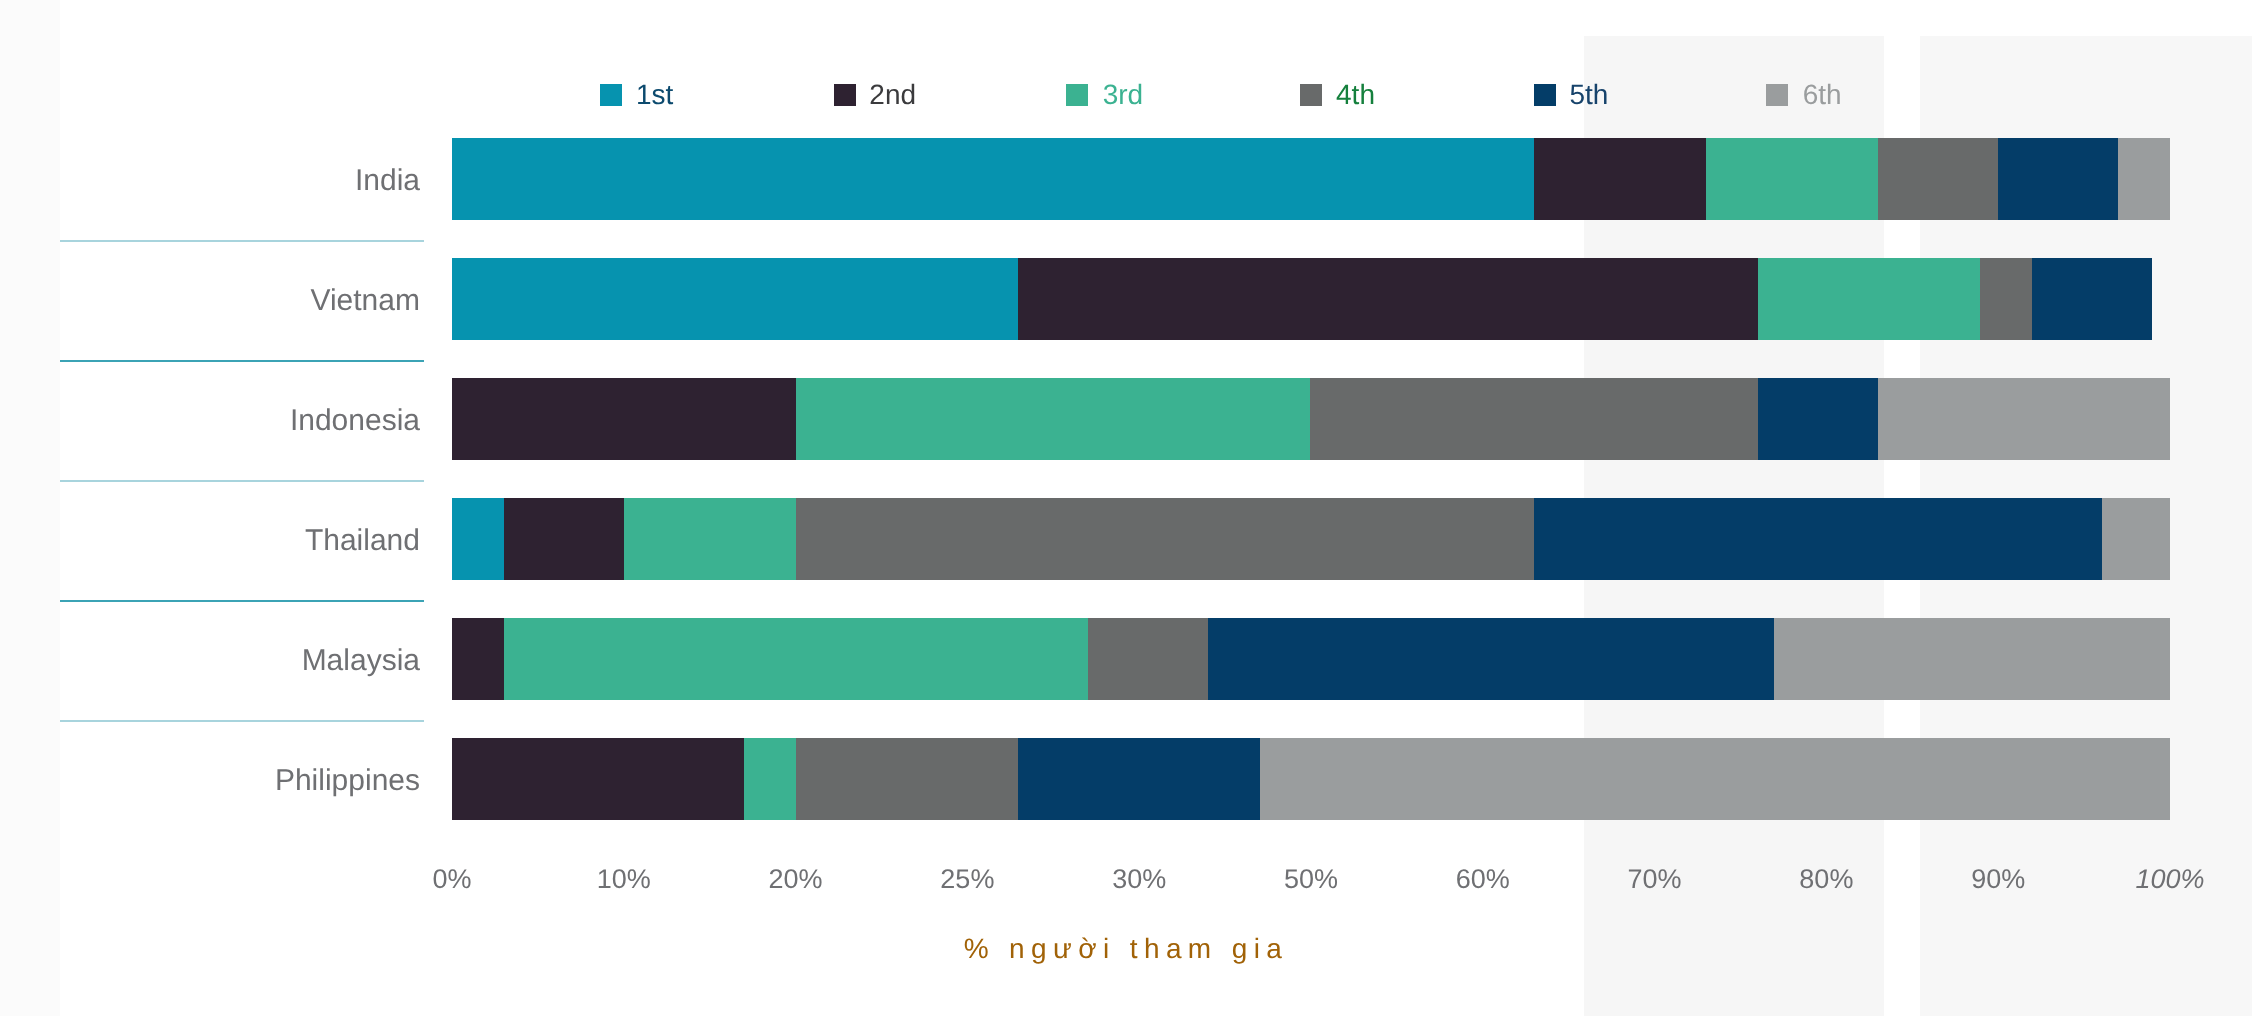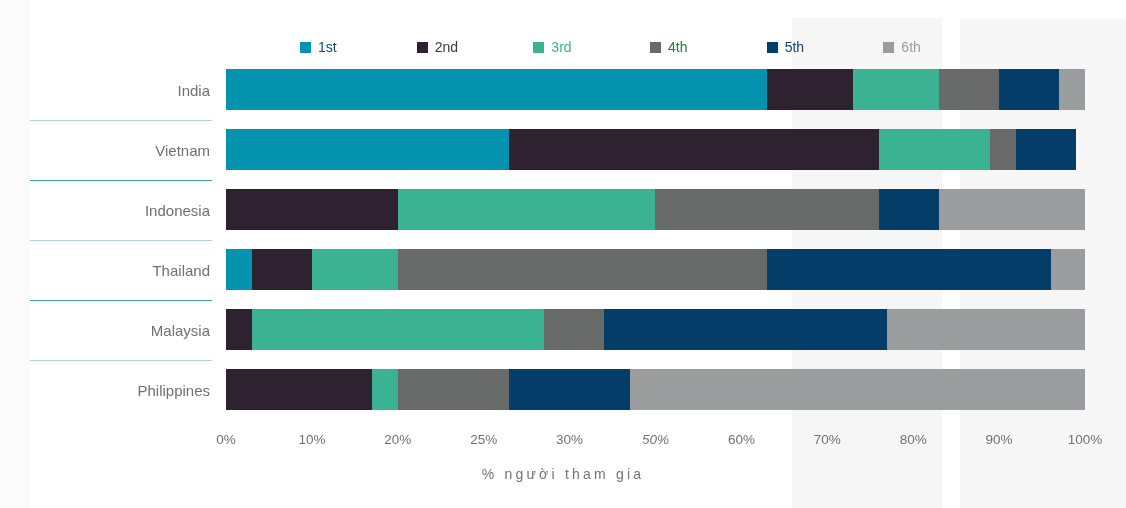--- a/index.html
+++ b/index.html
@@ -102,21 +102,21 @@
     color: #6f7073;
     white-space: nowrap;
   }
   .axis-title {
     position: absolute;
     left: 0; top: 466px;
     width: 1126px;
     text-align: center;
     font-size: 14px;
     letter-spacing: 3.2px;
-    color: #737373;
+    color: #a16207;
   }
 </style>
 </head>
 <body>
 
 <div id="root">
 
   <div class="bg-artifact bg-a3"></div>
   <div class="bg-artifact bg-a1"></div>
   <div class="bg-artifact bg-a2"></div>
@@ -218,23 +218,23 @@
         </div>
       </div>
     </div>
 
   <div class="xaxis" id="xaxis">
       <div class="tick" style="left: 0%;">0%</div>
       <div class="tick" style="left: 10%;">10%</div>
       <div class="tick" style="left: 20%;">20%</div>
       <div class="tick" style="left: 30%;">25%</div>
       <div class="tick" style="left: 40%;">30%</div>
-      <div class="tick" style="left: 50%; font-style: italic;">50%</div>
+      <div class="tick" style="left: 50%;">50%</div>
       <div class="tick" style="left: 60%;">60%</div>
       <div class="tick" style="left: 70%;">70%</div>
       <div class="tick" style="left: 80%;">80%</div>
       <div class="tick" style="left: 90%;">90%</div>
-      <div class="tick" style="left: 100%;">100%</div>
+      <div class="tick" style="left: 100%; font-style: italic;">100%</div>
     </div>
 
   <div class="axis-title">% người tham gia</div>
 
 </div>
 
 </body></html>

